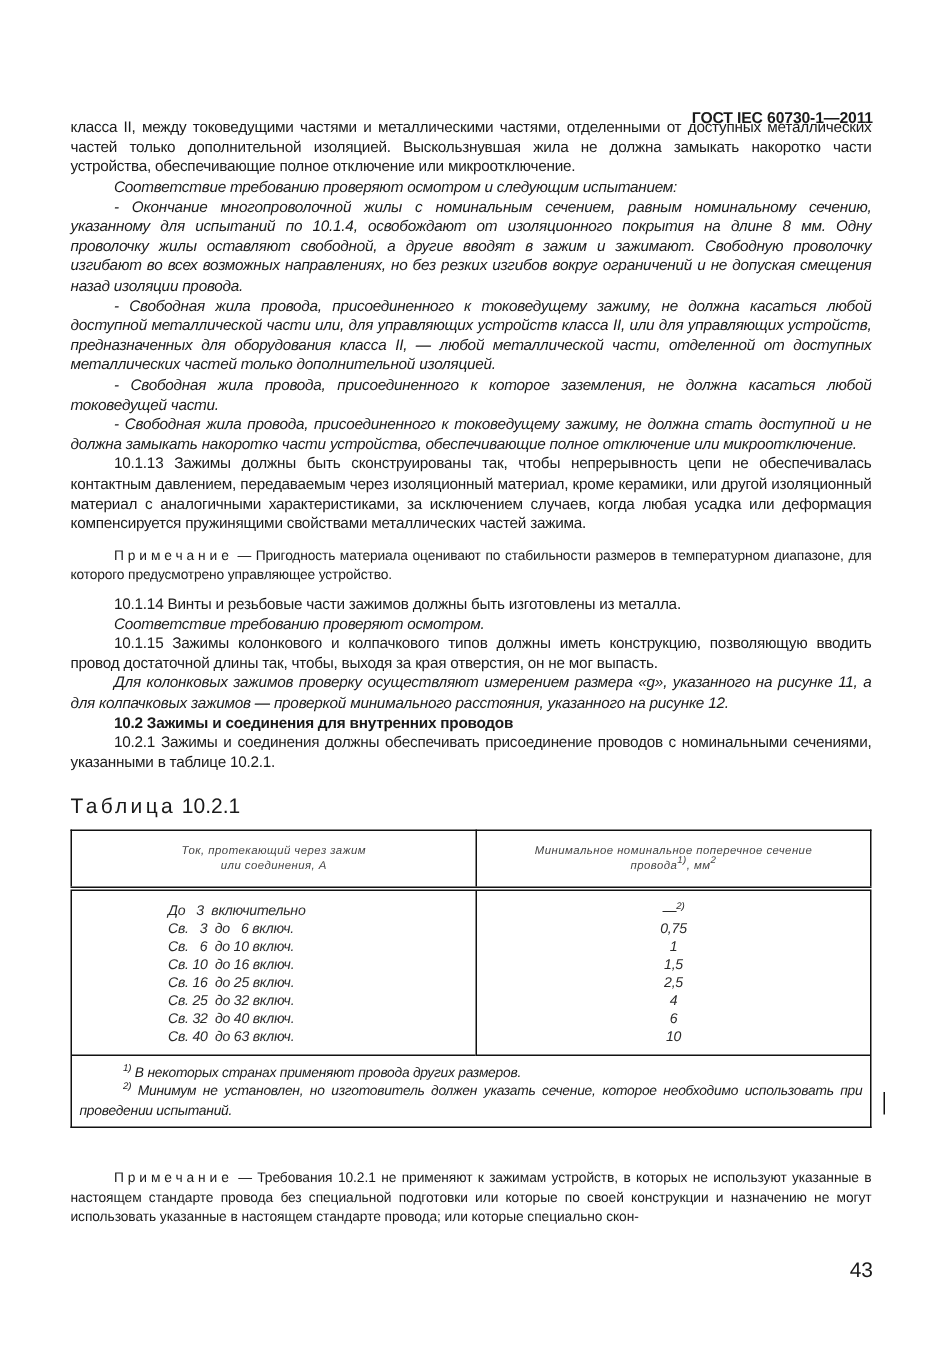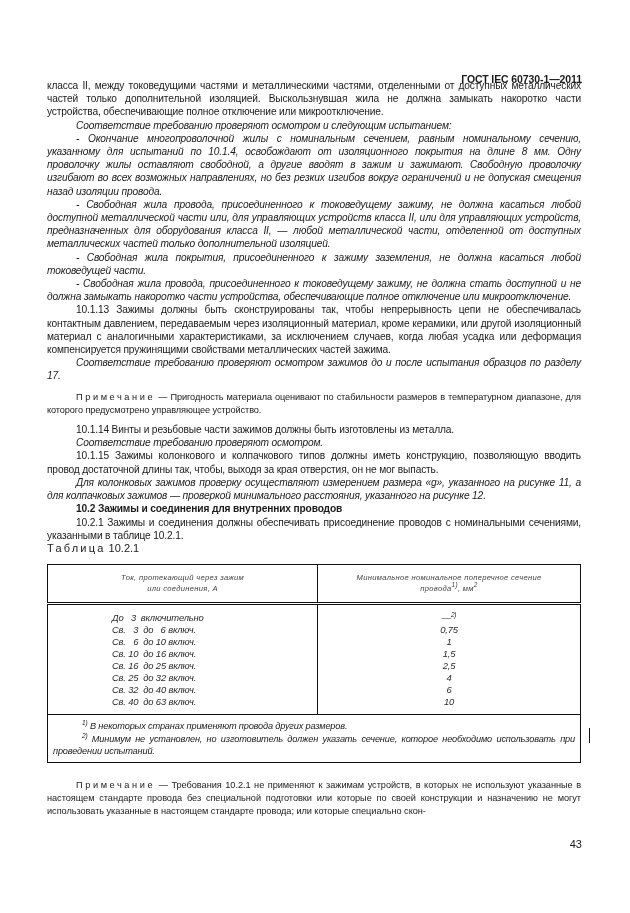--- a/index.html
+++ b/index.html
@@ -34,21 +34,22 @@
     .bold { font-weight: bold; }
     .note {
       font-size: 9.2px;
       line-height: 13.2px;
       letter-spacing: -0.1px;
     }
     .spaced { letter-spacing: 2.6px; }
     .gap-before { margin-top: 8px !important; }
     .gap-after { margin-bottom: 6px !important; }
     .table-caption {
-      font-size: 11px;
+      font-size: 14px;
+      margin-top: 15px;
       margin-bottom: 9px;
       letter-spacing: 0;
     }
     .table-caption .spaced { letter-spacing: 2.2px; }
     table.spec {
       width: 534px;
       border-collapse: collapse;
       font-size: 9.4px;
       text-align: center;
       color: #2a2a2a;
@@ -92,21 +93,21 @@
       left: 589px;
       top: 728px;
       width: 1px;
       height: 15px;
       background: #111;
     }
     .page-number {
       position: absolute;
       top: 838px;
       right: 48px;
-      font-size: 11px;
+      font-size: 14px;
     }
     .bottom-note {
       position: absolute;
       left: 47px;
       top: 779px;
       width: 534px;
       font-size: 9.2px;
       line-height: 13.2px;
       text-align: justify;
       letter-spacing: -0.05px;
@@ -115,24 +116,23 @@
 </head>
 <body>
 
 <div class="page-header">ГОСТ IEC 60730-1—2011</div>
 
 <div class="content">
   <p>класса II, между токоведущими частями и металлическими частями, отделенными от доступных металлических частей только дополнительной изоляцией. Выскользнувшая жила не должна замыкать накоротко части устройства, обеспечивающие полное отключение или микроотключение.</p>
   <p class="indent it">Соответствие требованию проверяют осмотром и следующим испытанием:</p>
   <p class="indent it">- Окончание многопроволочной жилы с номинальным сечением, равным номинальному сечению, указанному для испытаний по 10.1.4, освобождают от изоляционного покрытия на длине 8 мм. Одну проволочку жилы оставляют свободной, а другие вводят в зажим и зажимают. Свободную проволочку изгибают во всех возможных направлениях, но без резких изгибов вокруг ограничений и не допуская смещения назад изоляции провода.</p>
   <p class="indent it">- Свободная жила провода, присоединенного к токоведущему зажиму, не должна касаться любой доступной металлической части или, для управляющих устройств класса II, или для управляющих устройств, предназначенных для оборудования класса II, — любой металлической части, отделенной от доступных металлических частей только дополнительной изоляцией.</p>
-  <p class="indent it">- Свободная жила покрытия, присоединенного к зажиму заземления, не должна касаться любой токоведущей части.</p>
+  <p class="indent it">- Свободная жила провода, присоединенного к которое заземления, не должна касаться любой токоведущей части.</p>
   <p class="indent it">- Свободная жила провода, присоединенного к токоведущему зажиму, не должна стать доступной и не должна замыкать накоротко части устройства, обеспечивающие полное отключение или микроотключение.</p>
   <p class="indent">10.1.13 Зажимы должны быть сконструированы так, чтобы непрерывность цепи не обеспечивалась контактным давлением, передаваемым через изоляционный материал, кроме керамики, или другой изоляционный материал с аналогичными характеристиками, за исключением случаев, когда любая усадка или деформация компенсируется пружинящими свойствами металлических частей зажима.</p>
-  <p class="indent it">Соответствие требованию проверяют осмотром зажимов до и после испытания образцов по разделу 17.</p>
   <p class="indent note gap-before gap-after"><span class="spaced">Примечание</span><span> — Пригодность материала оценивают по стабильности размеров в температурном диапазоне, для которого предусмотрено управляющее устройство.</span></p>
   <p class="indent">10.1.14 Винты и резьбовые части зажимов должны быть изготовлены из металла.</p>
   <p class="indent it">Соответствие требованию проверяют осмотром.</p>
   <p class="indent">10.1.15 Зажимы колонкового и колпачкового типов должны иметь конструкцию, позволяющую вводить провод достаточной длины так, чтобы, выходя за края отверстия, он не мог выпасть.</p>
   <p class="indent it">Для колонковых зажимов проверку осуществляют измерением размера «g», указанного на рисунке 11, а для колпачковых зажимов — проверкой минимального расстояния, указанного на рисунке 12.</p>
   <p class="indent bold">10.2 Зажимы и соединения для внутренних проводов</p>
   <p class="indent">10.2.1 Зажимы и соединения должны обеспечивать присоединение проводов с номинальными сечениями, указанными в таблице 10.2.1.</p>
 
   <div class="table-caption">
     <span class="spaced">Таблица</span>

